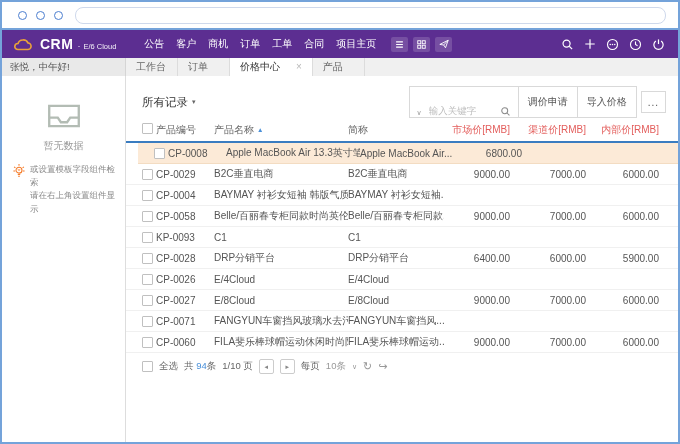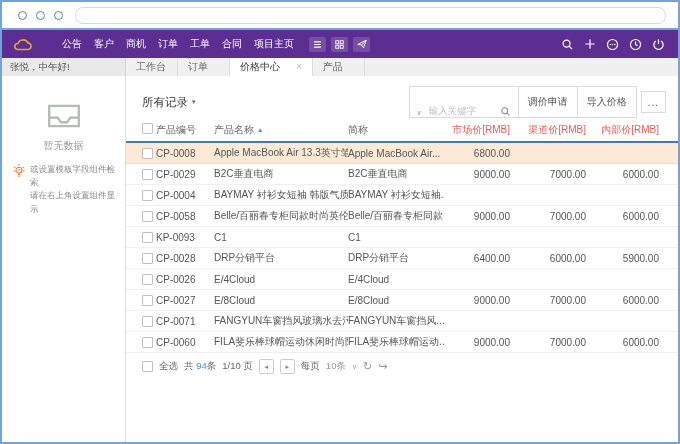--- a/index.html
+++ b/index.html
@@ -64,21 +64,21 @@
   .cell-code{width:58px;flex:0 0 58px;}
   .cell-name{width:134px;flex:0 0 134px;}
   .cell-short{width:96px;flex:0 0 96px;}
   .cell-p1{width:66px;flex:0 0 66px;text-align:right;}
   .cell-p2{width:76px;flex:0 0 76px;text-align:right;}
   .cell-p3{width:93px;flex:0 0 93px;text-align:right;padding-right:20px;}
   .price-head{color:#e35d5b;}
   .sort-arrow{color:#4a90d9;font-size:6.5px;margin-left:3px;vertical-align:1px;}
   .cb{width:9px;height:9px;border:1px solid #c0c0c0;border-radius:1px;background:#fff;display:inline-block;cursor:pointer;}
   .row{display:flex;align-items:center;height:20px;border-bottom:1px solid #f0f0f0;font-size:10px;color:#555;}
-  .row.highlight{background:#fcead7;border-bottom-color:#f3dcc2;}
+  .row.highlight{background:#fcead7;border-bottom-color:#f3dcc2;margin-left:12px;}
   
   .grid-footer{display:flex;align-items:center;gap:6px;font-size:9.5px;color:#666;padding:6px 0 0 16px;}
   .count-link{color:#4a90d9;}
   .pager-btn{width:13px;height:13px;border:1px solid #ccc;border-radius:2px;display:flex;align-items:center;
     justify-content:center;font-size:7px;color:#888;cursor:pointer;background:#fff;}
   .foot-ic{color:#999;font-size:11px;cursor:pointer;line-height:1;}
   .pp-caret{font-size:7px;color:#999;}
 </style>
 </head>
 <body>
@@ -90,20 +90,25 @@
     <span class="dot"></span>
     <span class="dot"></span>
     <input class="url-bar" value="" style="">
   </div>
 
   <div class="appbar">
     <span style="display:flex;">
       <svg width="22" height="15" viewBox="0 0 24 16">
           <path d="M6.5 13.5 h10.5 a3.6 3.6 0 0 0 .4 -7.2 a5.6 4.8 0 0 0 -10.8 .6 a3.4 3.2 0 0 0 -.1 6.6 z" fill="none" stroke="#e9a13b" stroke-width="1.8" stroke-linejoin="round"></path>
         </svg>
+    </span>
+    <span class="brand-wrap">
+      <span class="brand">CRM</span>
+      <span class="brand-sep">·</span>
+      <span class="brand-sub">E/6 Cloud</span>
     </span>
     <nav class="app-nav" id="app-nav">
   <span class="nav-item">公告</span>
 
   <span class="nav-item">客户</span>
 
   <span class="nav-item">商机</span>
 
   <span class="nav-item">订单</span>
 

